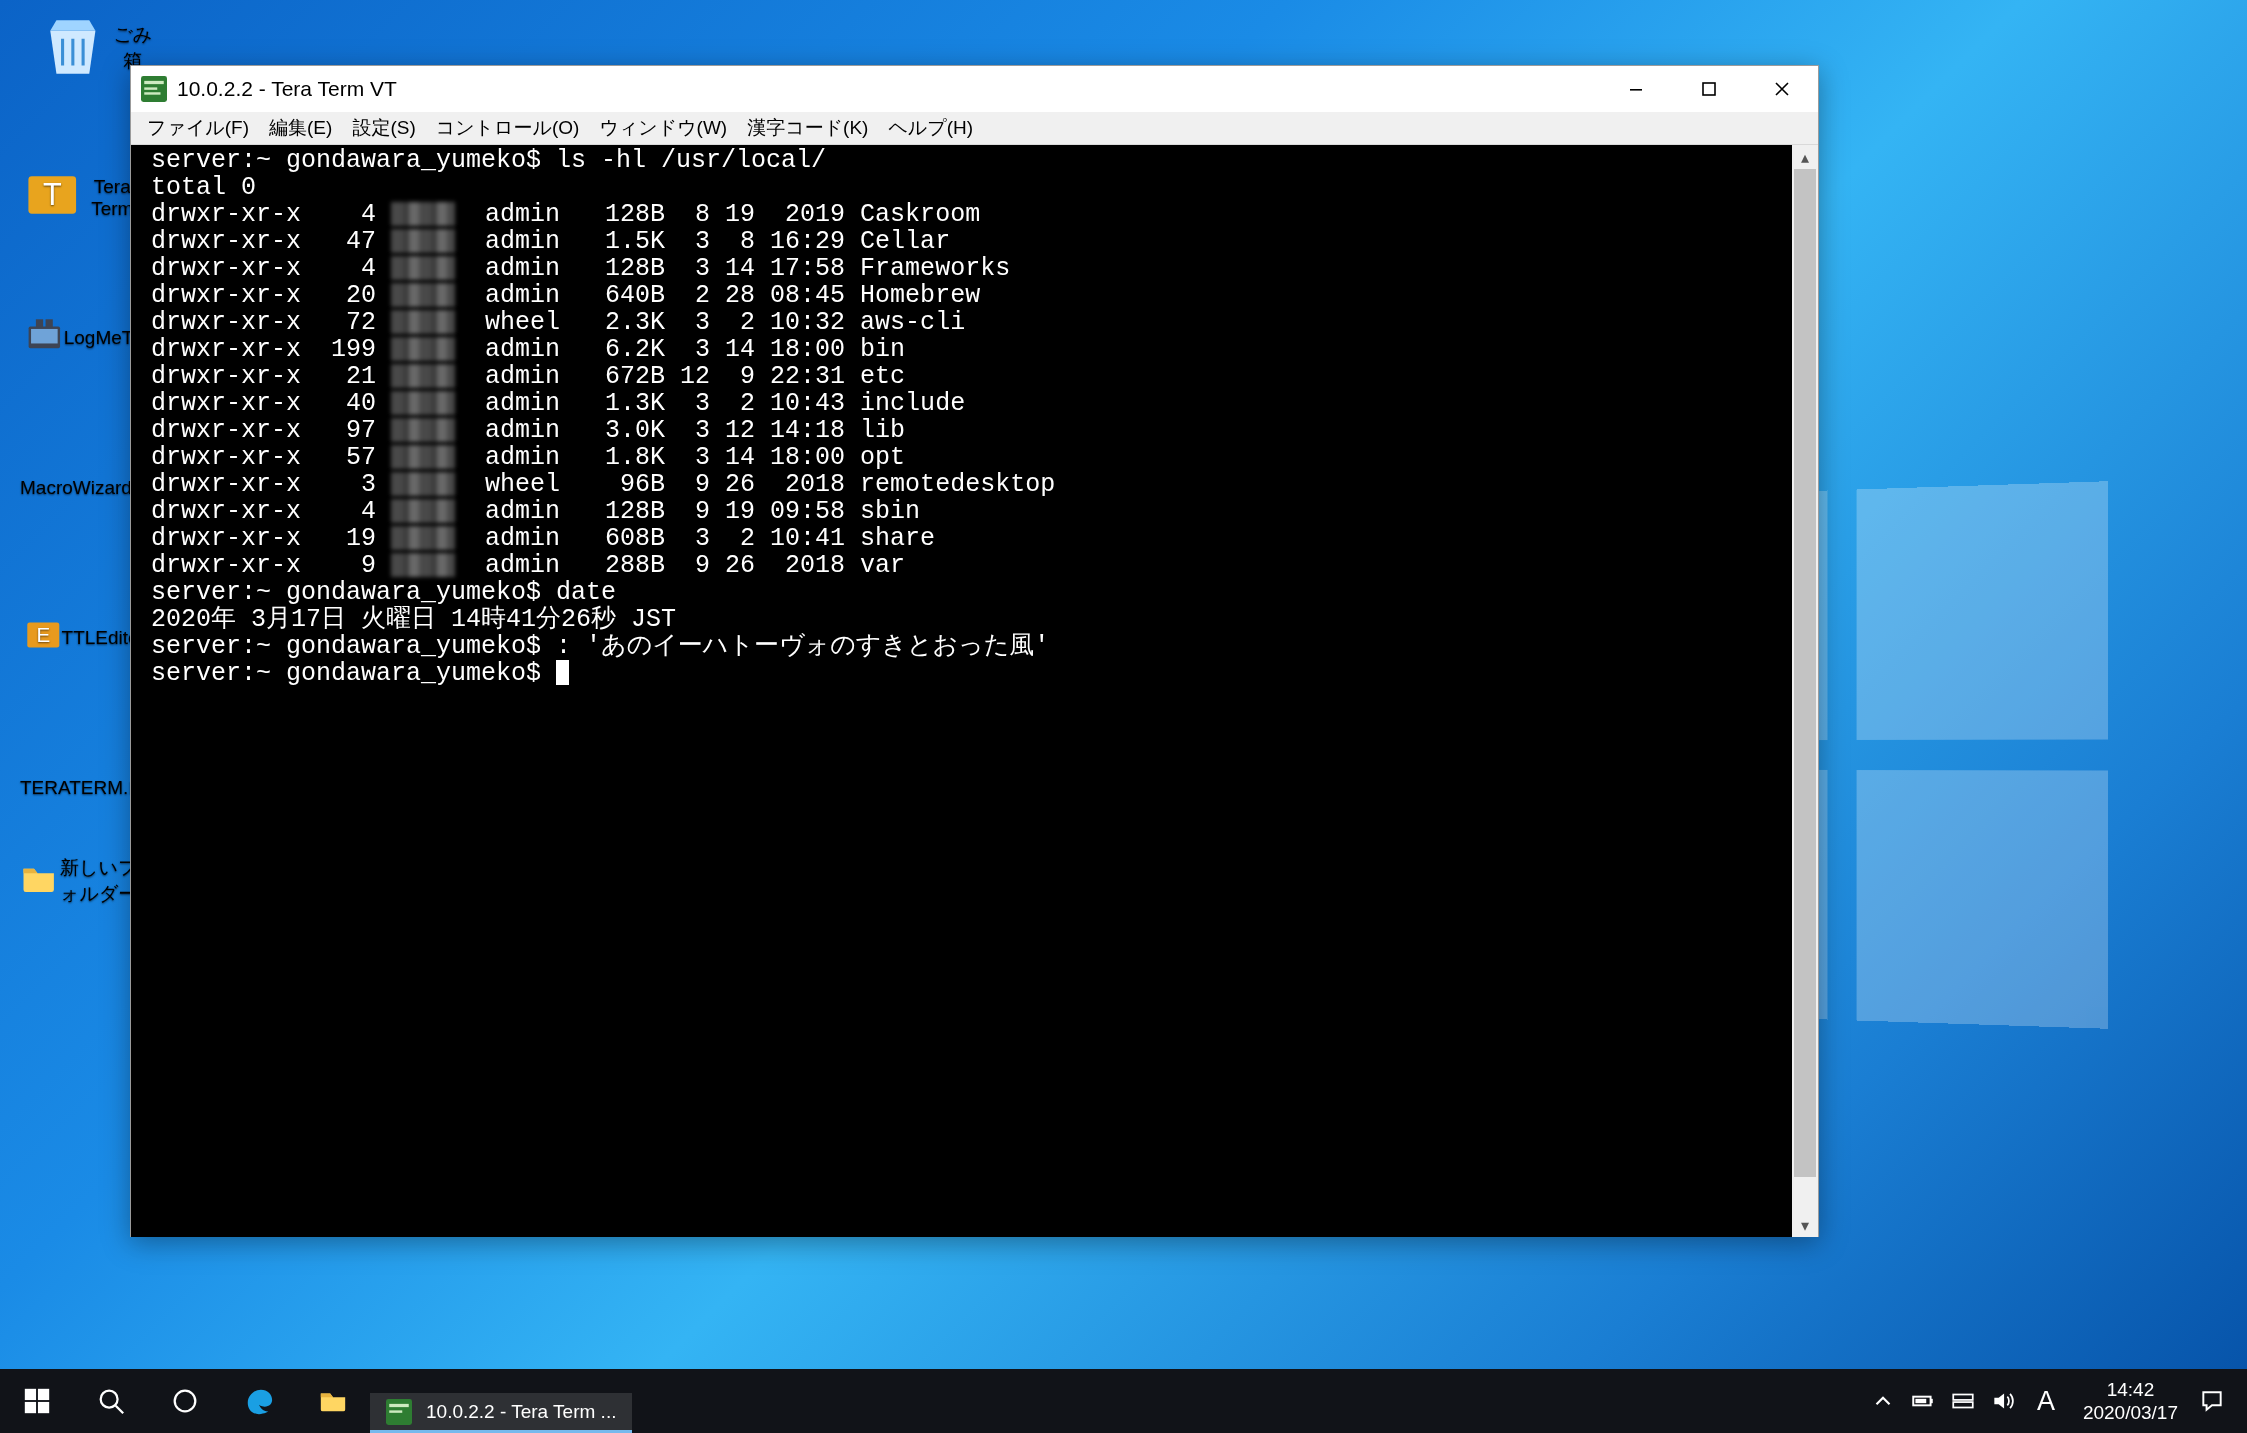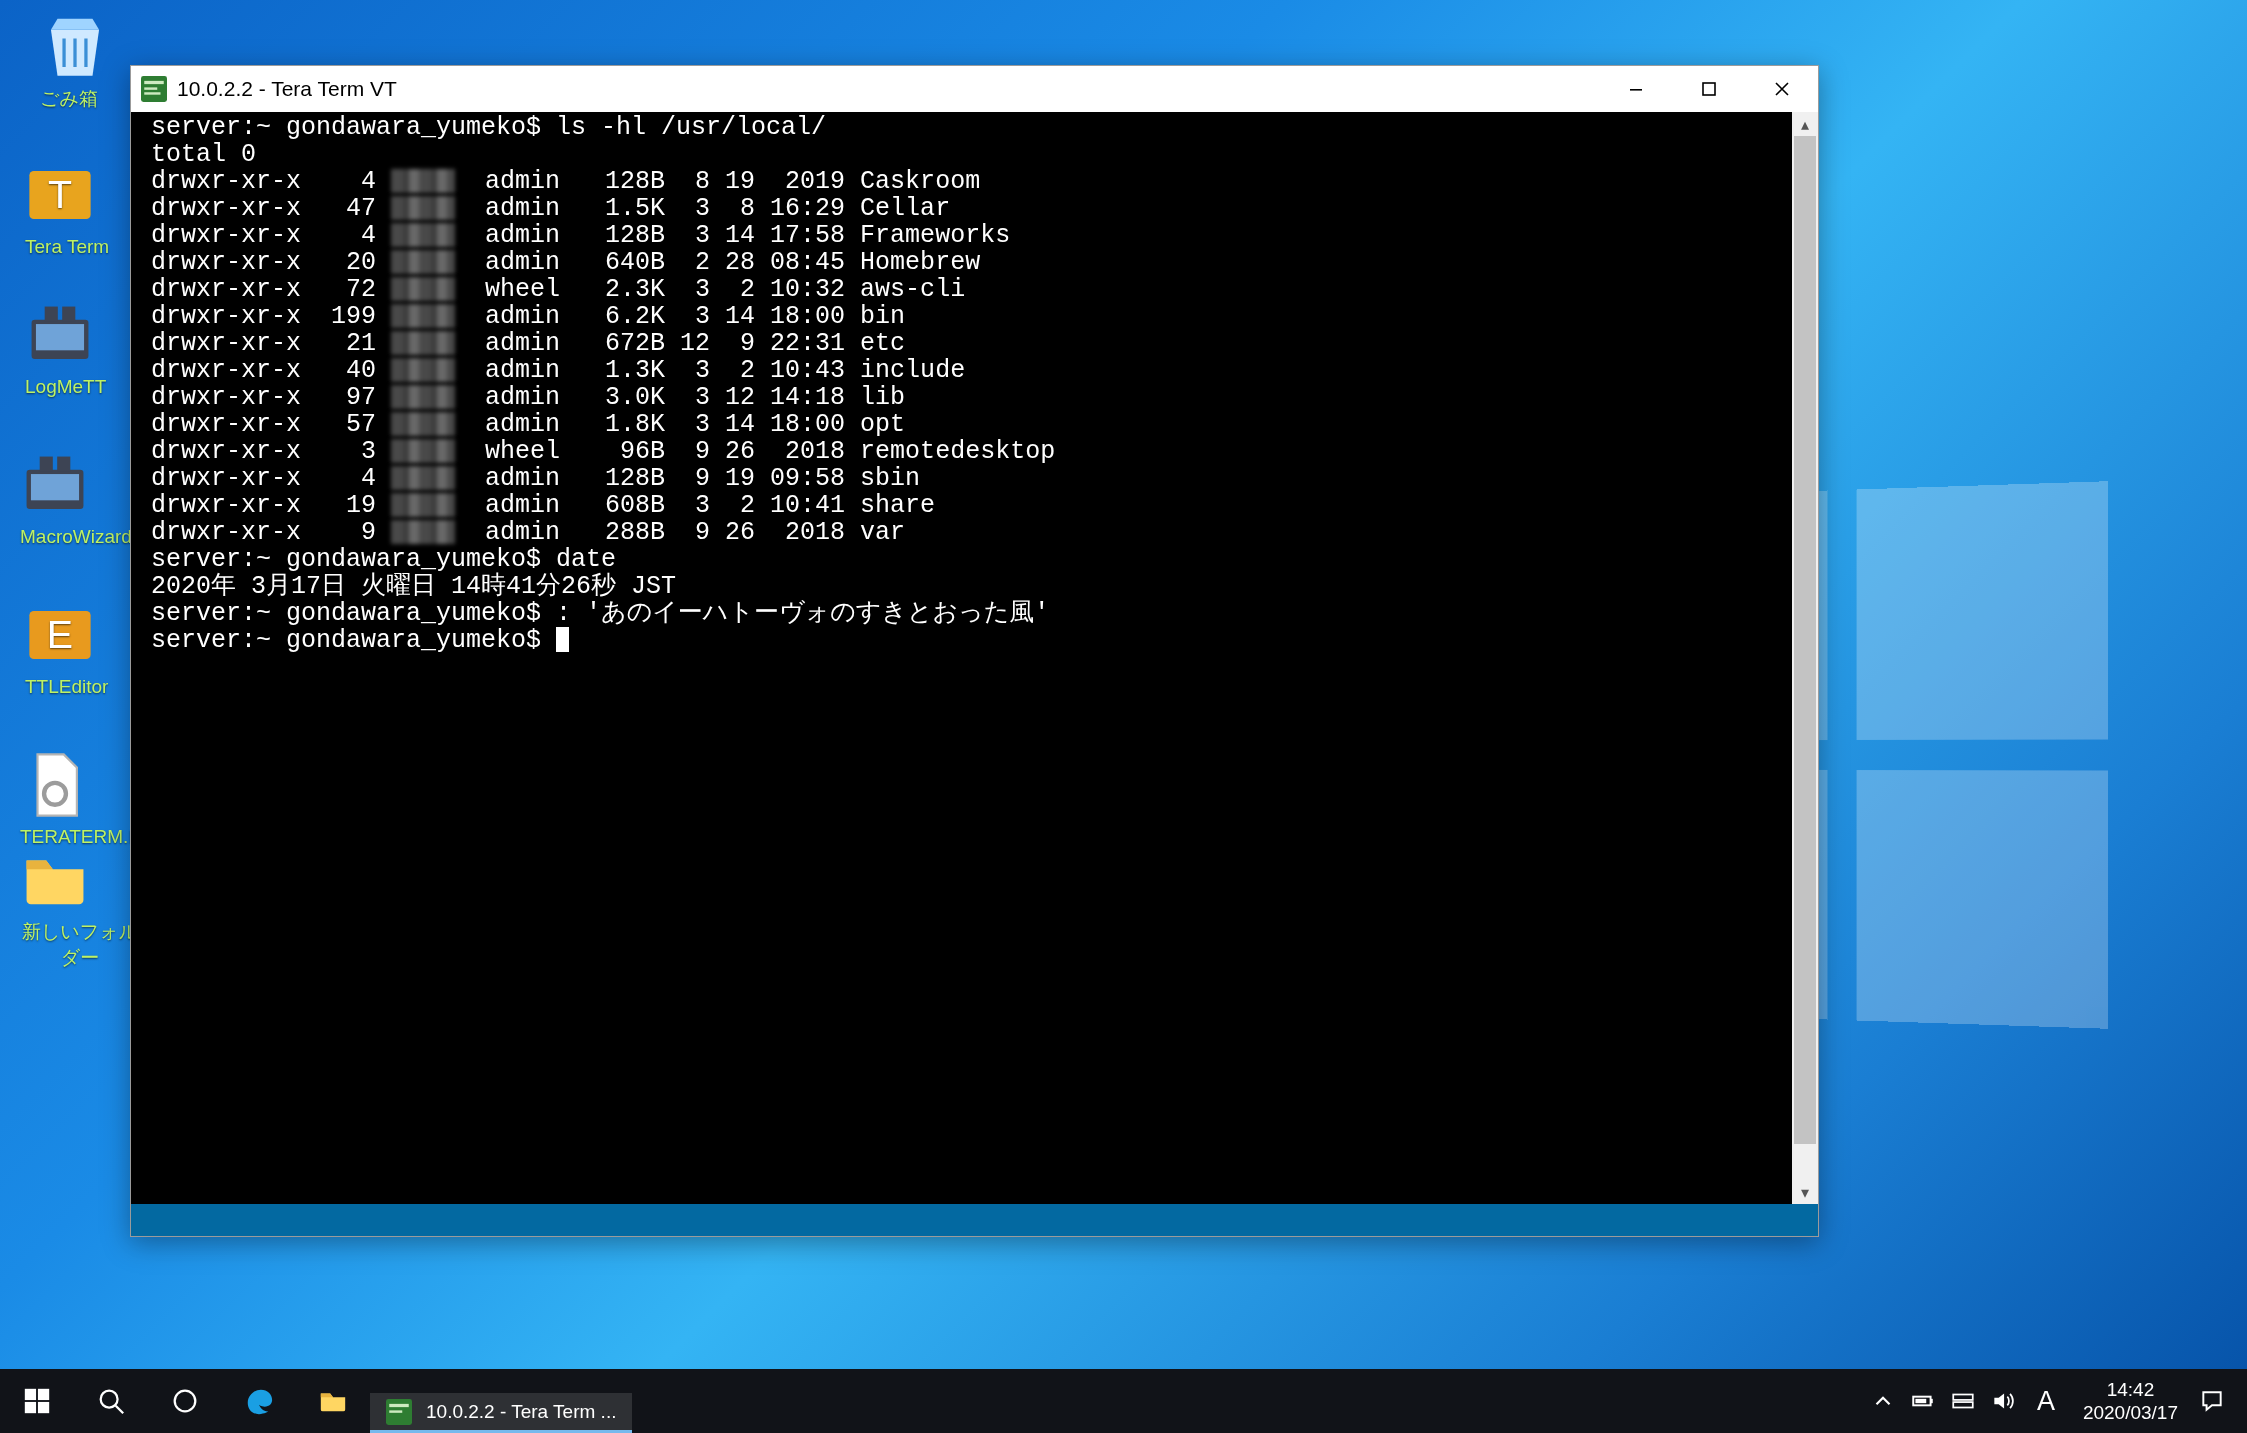--- a/index.html
+++ b/index.html
@@ -1,21 +1,21 @@
 <!DOCTYPE html>
 <html><head>
 <meta charset="utf-8">
 <style>
 html,body{margin:0;padding:0;height:100%;width:100%;overflow:hidden;font-family:"Segoe UI","Yu Gothic UI","Meiryo",sans-serif;}
 #desktop{position:relative;width:2247px;height:1433px;background:#0a6bcc;}
 #wallpaper{position:absolute;inset:0;background:
  linear-gradient(135deg,#0b63c7 0%,#1a8be6 35%,#34b4f4 55%,#1a7ed3 80%,#0550a6 100%);}
 #win-logo{position:absolute;right:140px;top:490px;width:530px;height:530px;display:grid;grid-template-columns:1fr 1fr;grid-template-rows:1fr 1fr;gap:30px;transform:perspective(2000px) rotateY(-14deg);opacity:.45;}
 #win-logo>div{background:rgba(255,255,255,.55);}
-.icon-block{position:absolute;width:120px;display:flex;flex-direction:column;align-items:flex-start;color:#bef264;font-size:19px;text-shadow:0 1px 2px rgba(0,0,0,.6);text-align:center;}
+.icon-block{position:absolute;width:120px;display:flex;flex-direction:row;align-items:center;color:#000000;font-size:19px;text-shadow:0 1px 2px rgba(0,0,0,.6);text-align:center;}
 .icon-block .ic{width:70px;height:70px;display:flex;align-items:center;justify-content:center;margin-bottom:6px;}
 .icon-block .ic svg{width:100%;height:100%;}
 #ic1{left:40px;top:10px;}
 #ic2{left:25px;top:160px;}
 #ic3{left:25px;top:300px;}
 #ic4{left:20px;top:450px;}
 #ic5{left:25px;top:600px;}
 #ic6{left:20px;top:750px;}
 #ic7{left:20px;top:843px;}
 
@@ -157,20 +157,29 @@
               <rect x="2" y="2" width="12" height="12" fill="none" stroke="#000" stroke-width="1.6"></rect>
             </svg>
           </div>
         <div class="wc close">
             <svg viewBox="0 0 16 16">
               <path d="M2 2l12 12M14 2L2 14" stroke="#000" stroke-width="1.6"></path>
             </svg>
           </div>
       </div>
     </div>
+    <div id="tt-menu">
+      <span class="mi">ファイル(F)</span>
+      <span class="mi">編集(E)</span>
+      <span class="mi">設定(S)</span>
+      <span class="mi">コントロール(O)</span>
+      <span class="mi">ウィンドウ(W)</span>
+      <span class="mi">漢字コード(K)</span>
+      <span class="mi">ヘルプ(H)</span>
+    </div>
     <div id="tt-body">
       <div id="tt-term"><div class="tline">server:~ gondawara_yumeko$ ls -hl /usr/local/</div><div class="tline">total 0</div><div class="tline">drwxr-xr-x    4 <span class="smudge"></span>  admin   128B  8 19  2019 Caskroom</div><div class="tline">drwxr-xr-x   47 <span class="smudge"></span>  admin   1.5K  3  8 16:29 Cellar</div><div class="tline">drwxr-xr-x    4 <span class="smudge"></span>  admin   128B  3 14 17:58 Frameworks</div><div class="tline">drwxr-xr-x   20 <span class="smudge"></span>  admin   640B  2 28 08:45 Homebrew</div><div class="tline">drwxr-xr-x   72 <span class="smudge"></span>  wheel   2.3K  3  2 10:32 aws-cli</div><div class="tline">drwxr-xr-x  199 <span class="smudge"></span>  admin   6.2K  3 14 18:00 bin</div><div class="tline">drwxr-xr-x   21 <span class="smudge"></span>  admin   672B 12  9 22:31 etc</div><div class="tline">drwxr-xr-x   40 <span class="smudge"></span>  admin   1.3K  3  2 10:43 include</div><div class="tline">drwxr-xr-x   97 <span class="smudge"></span>  admin   3.0K  3 12 14:18 lib</div><div class="tline">drwxr-xr-x   57 <span class="smudge"></span>  admin   1.8K  3 14 18:00 opt</div><div class="tline">drwxr-xr-x    3 <span class="smudge"></span>  wheel    96B  9 26  2018 remotedesktop</div><div class="tline">drwxr-xr-x    4 <span class="smudge"></span>  admin   128B  9 19 09:58 sbin</div><div class="tline">drwxr-xr-x   19 <span class="smudge"></span>  admin   608B  3  2 10:41 share</div><div class="tline">drwxr-xr-x    9 <span class="smudge"></span>  admin   288B  9 26  2018 var</div><div class="tline">server:~ gondawara_yumeko$ date</div><div class="tline">2020年 3月17日 火曜日 14時41分26秒 JST</div><div class="tline">server:~ gondawara_yumeko$ : 'あのイーハトーヴォのすきとおった風'</div><div class="tline">server:~ gondawara_yumeko$ <span class="cursor"></span></div></div>
       <div id="tt-scroll">
         <div class="up">▴</div>
         <div class="thumb"></div>
         <div class="dn">▾</div>
       </div>
     </div>
   </div>
 

